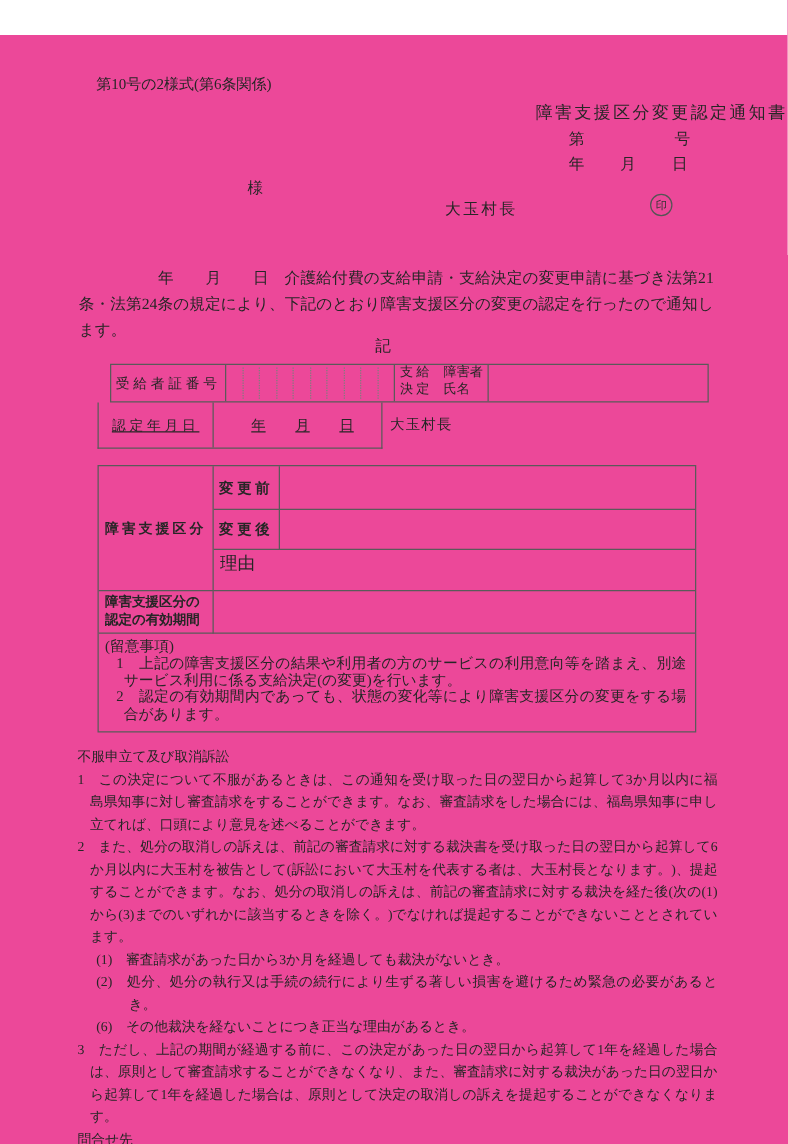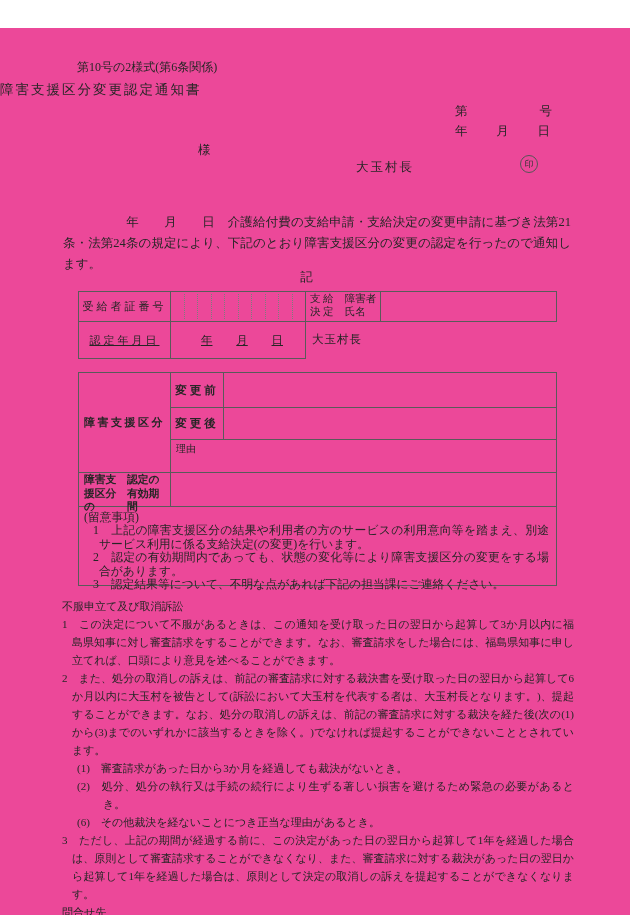--- a/index.html
+++ b/index.html
@@ -6,37 +6,37 @@
   .page {
     position:relative; width:630px; height:915px;
     background:#ec4899; color:#262626;
     font-family:"Liberation Serif","DejaVu Serif",serif;
     overflow:hidden;
     margin-top:28px;
   }
   .abs { position:absolute; }
 
   .form-number { left:77px; top:31px; font-size:12px; }
-  .doc-title { left:0; top:53px; width:630px; text-align:left; font-size:13.5px; letter-spacing:2px; }
+  .doc-title { left:0; top:53px; width:630px; text-align:right; font-size:13.5px; letter-spacing:2px; }
   .doc-number-line { left:455px; top:75px; width:97px; display:flex; justify-content:space-between; font-size:12.5px; }
   .date-line { left:455px; top:95px; width:95px; display:flex; justify-content:space-between; font-size:12.5px; }
   .addressee { left:198px; top:114px; font-size:12.5px; }
   .issuer { left:356px; top:131px; font-size:12.5px; letter-spacing:2px; }
   .seal {
     left:520px; top:127px; width:16px; height:16px;
     border:1px solid #555; border-radius:50%;
     display:flex; align-items:center; justify-content:center;
     font-size:9px; color:#333;
   }
   .body-par { left:63px; top:184px; width:508px; font-size:12.5px; line-height:21px; text-align:justify; }
   .record-marker { left:0; top:241px; width:613px; text-align:center; font-size:12.5px; }
 
   
   .t1r1 {
-    left:78px; top:263px; width:479px; height:31px;
+    left:88px; top:263px; width:479px; height:31px;
     border:1px solid #5a5a5a; box-sizing:border-box;
     display:flex;
   }
   .t1r2 {
     left:78px; top:294px; width:228px; height:37px;
     border:1px solid #5a5a5a; border-top:none; box-sizing:border-box;
     display:flex;
     text-decoration:underline;
   }
   .t1cell { box-sizing:border-box; display:flex; align-items:center; }
@@ -56,22 +56,22 @@
   .t2cell { position:absolute; box-sizing:border-box; display:flex; align-items:center; }
   .bR { border-right:1px solid #5a5a5a;font-weight:bold; }
   .bB { border-bottom:1px solid #5a5a5a; }
   .t2-cat { left:0; top:0; width:92px; height:100px; justify-content:center; font-size:11px; letter-spacing:2.5px;text-align:right; }
   .t2-sublabel { left:92px; width:53px; justify-content:center; font-size:11.5px; letter-spacing:3px; }
   .t2-before-l { top:0; height:35px; }
   .t2-after-l { top:35px; height:32px; }
   .t2-value { left:145px; width:332px; }
   .t2-before-v { top:0; height:35px; }
   .t2-after-v { top:35px; height:32px; }
-  .t2-reason { left:92px; top:67px; width:385px; height:33px; align-items:flex-start; padding:2px 0 0 5px; font-size:10px; }
-  .t2-validity-l { left:0; top:100px; width:92px; height:34px; flex-direction:row; align-items:flex-start; justify-content:center; padding-left:5px; font-size:10.8px; line-height:13.5px; }
+  .t2-reason { left:92px; top:67px; width:385px; height:33px; align-items:flex-start; padding:2px 0 0 5px; font-size:14px; }
+  .t2-validity-l { left:0; top:100px; width:92px; height:34px; flex-direction:column; align-items:flex-start; justify-content:center; padding-left:5px; font-size:10.8px; line-height:13.5px; }
   .t2-validity-v { left:92px; top:100px; width:385px; height:34px; }
   .t2-notes { left:0; top:134px; width:477px; height:78px; display:block; padding:4px 7px 0 5px; font-size:11.8px; line-height:13.4px; }
   .note-item { margin-left:9px; padding-left:6px; text-indent:-6px; text-align:justify; }
 
   
   .appeal { left:62px; top:569px; width:512px; font-size:11px; line-height:18px; }
   .appeal-heading { }
   .appeal-item { padding-left:10px; text-indent:-10px; text-align:justify; }
   .appeal-subitem { margin-left:15px; padding-left:26px; text-indent:-26px; text-align:justify; }
   .contact { }
@@ -140,21 +140,20 @@
     <div class="t2cell t2-reason bB">理由</div>
     <div class="t2cell t2-validity-l bR bB">
       <span>障害支援区分の</span>
       <span>認定の有効期間</span>
     </div>
     <div class="t2cell t2-validity-v bB"></div>
     <div class="t2cell t2-notes">
       <div>(留意事項)</div>
       <div class="note-item">1　上記の障害支援区分の結果や利用者の方のサービスの利用意向等を踏まえ、別途サービス利用に係る支給決定(の変更)を行います。</div>
       <div class="note-item">2　認定の有効期間内であっても、状態の変化等により障害支援区分の変更をする場合があります。</div>
-      <div class="note-item">3　認定結果等について、不明な点があれば下記の担当課にご連絡ください。</div>
     </div>
   </div>
 
   <div class="abs appeal">
     <div class="appeal-heading">不服申立て及び取消訴訟</div>
     <div class="appeal-item">1　この決定について不服があるときは、この通知を受け取った日の翌日から起算して3か月以内に福島県知事に対し審査請求をすることができます。なお、審査請求をした場合には、福島県知事に申し立てれば、口頭により意見を述べることができます。</div>
     <div class="appeal-item">2　また、処分の取消しの訴えは、前記の審査請求に対する裁決書を受け取った日の翌日から起算して6か月以内に大玉村を被告として(訴訟において大玉村を代表する者は、大玉村長となります。)、提起することができます。なお、処分の取消しの訴えは、前記の審査請求に対する裁決を経た後(次の(1)から(3)までのいずれかに該当するときを除く。)でなければ提起することができないこととされています。</div>
     <div class="appeal-subitem">(1)　審査請求があった日から3か月を経過しても裁決がないとき。</div>
     <div class="appeal-subitem">(2)　処分、処分の執行又は手続の続行により生ずる著しい損害を避けるため緊急の必要があるとき。</div>
     <div class="appeal-subitem">(6)　その他裁決を経ないことにつき正当な理由があるとき。</div>

